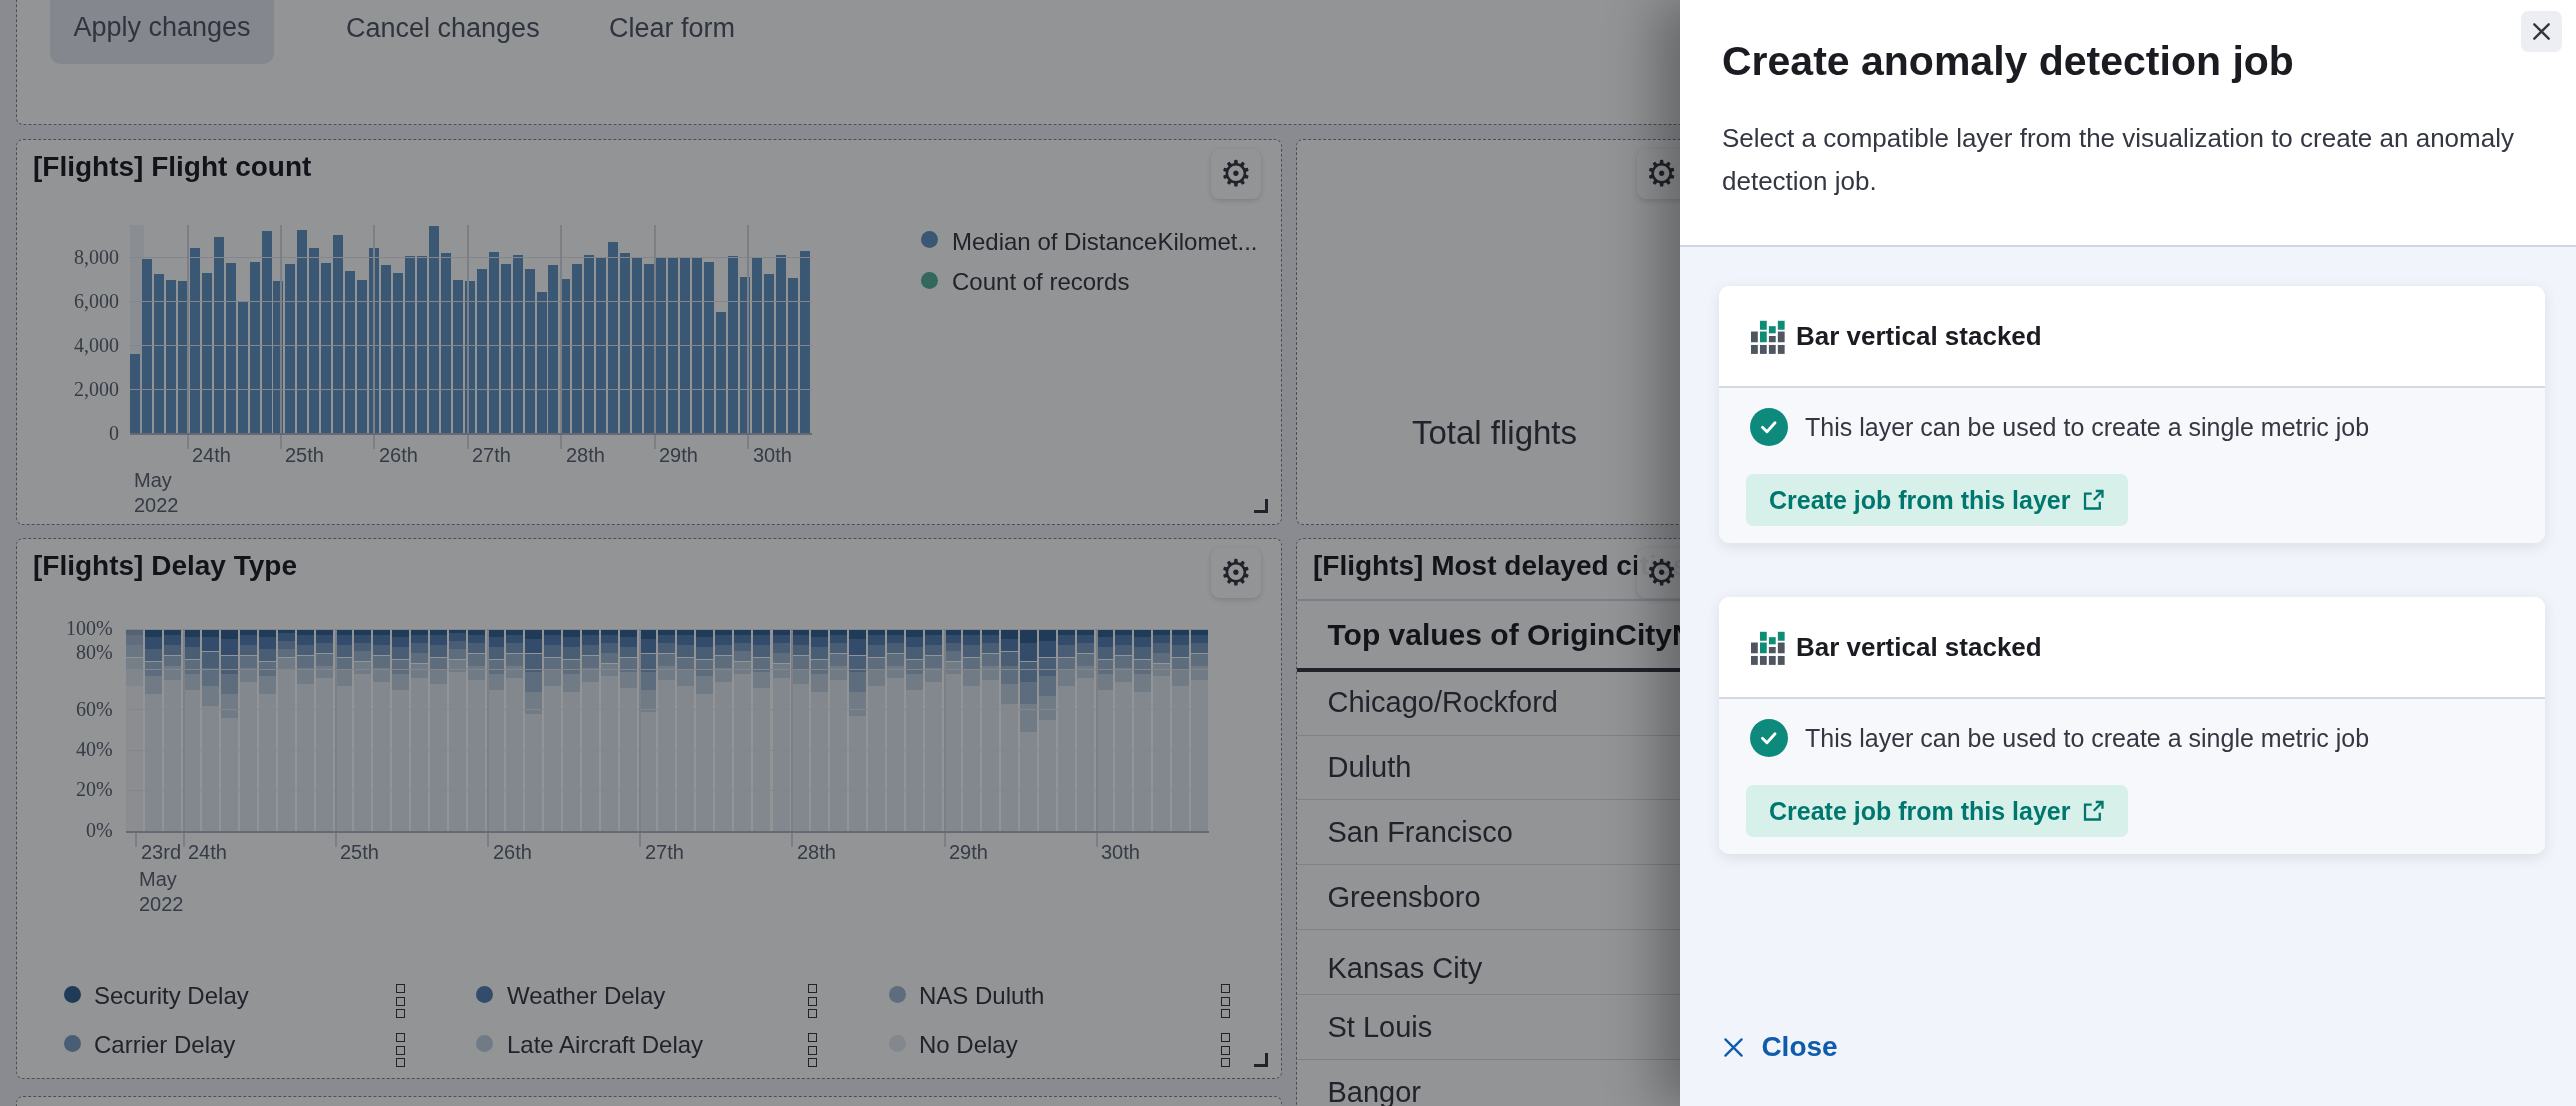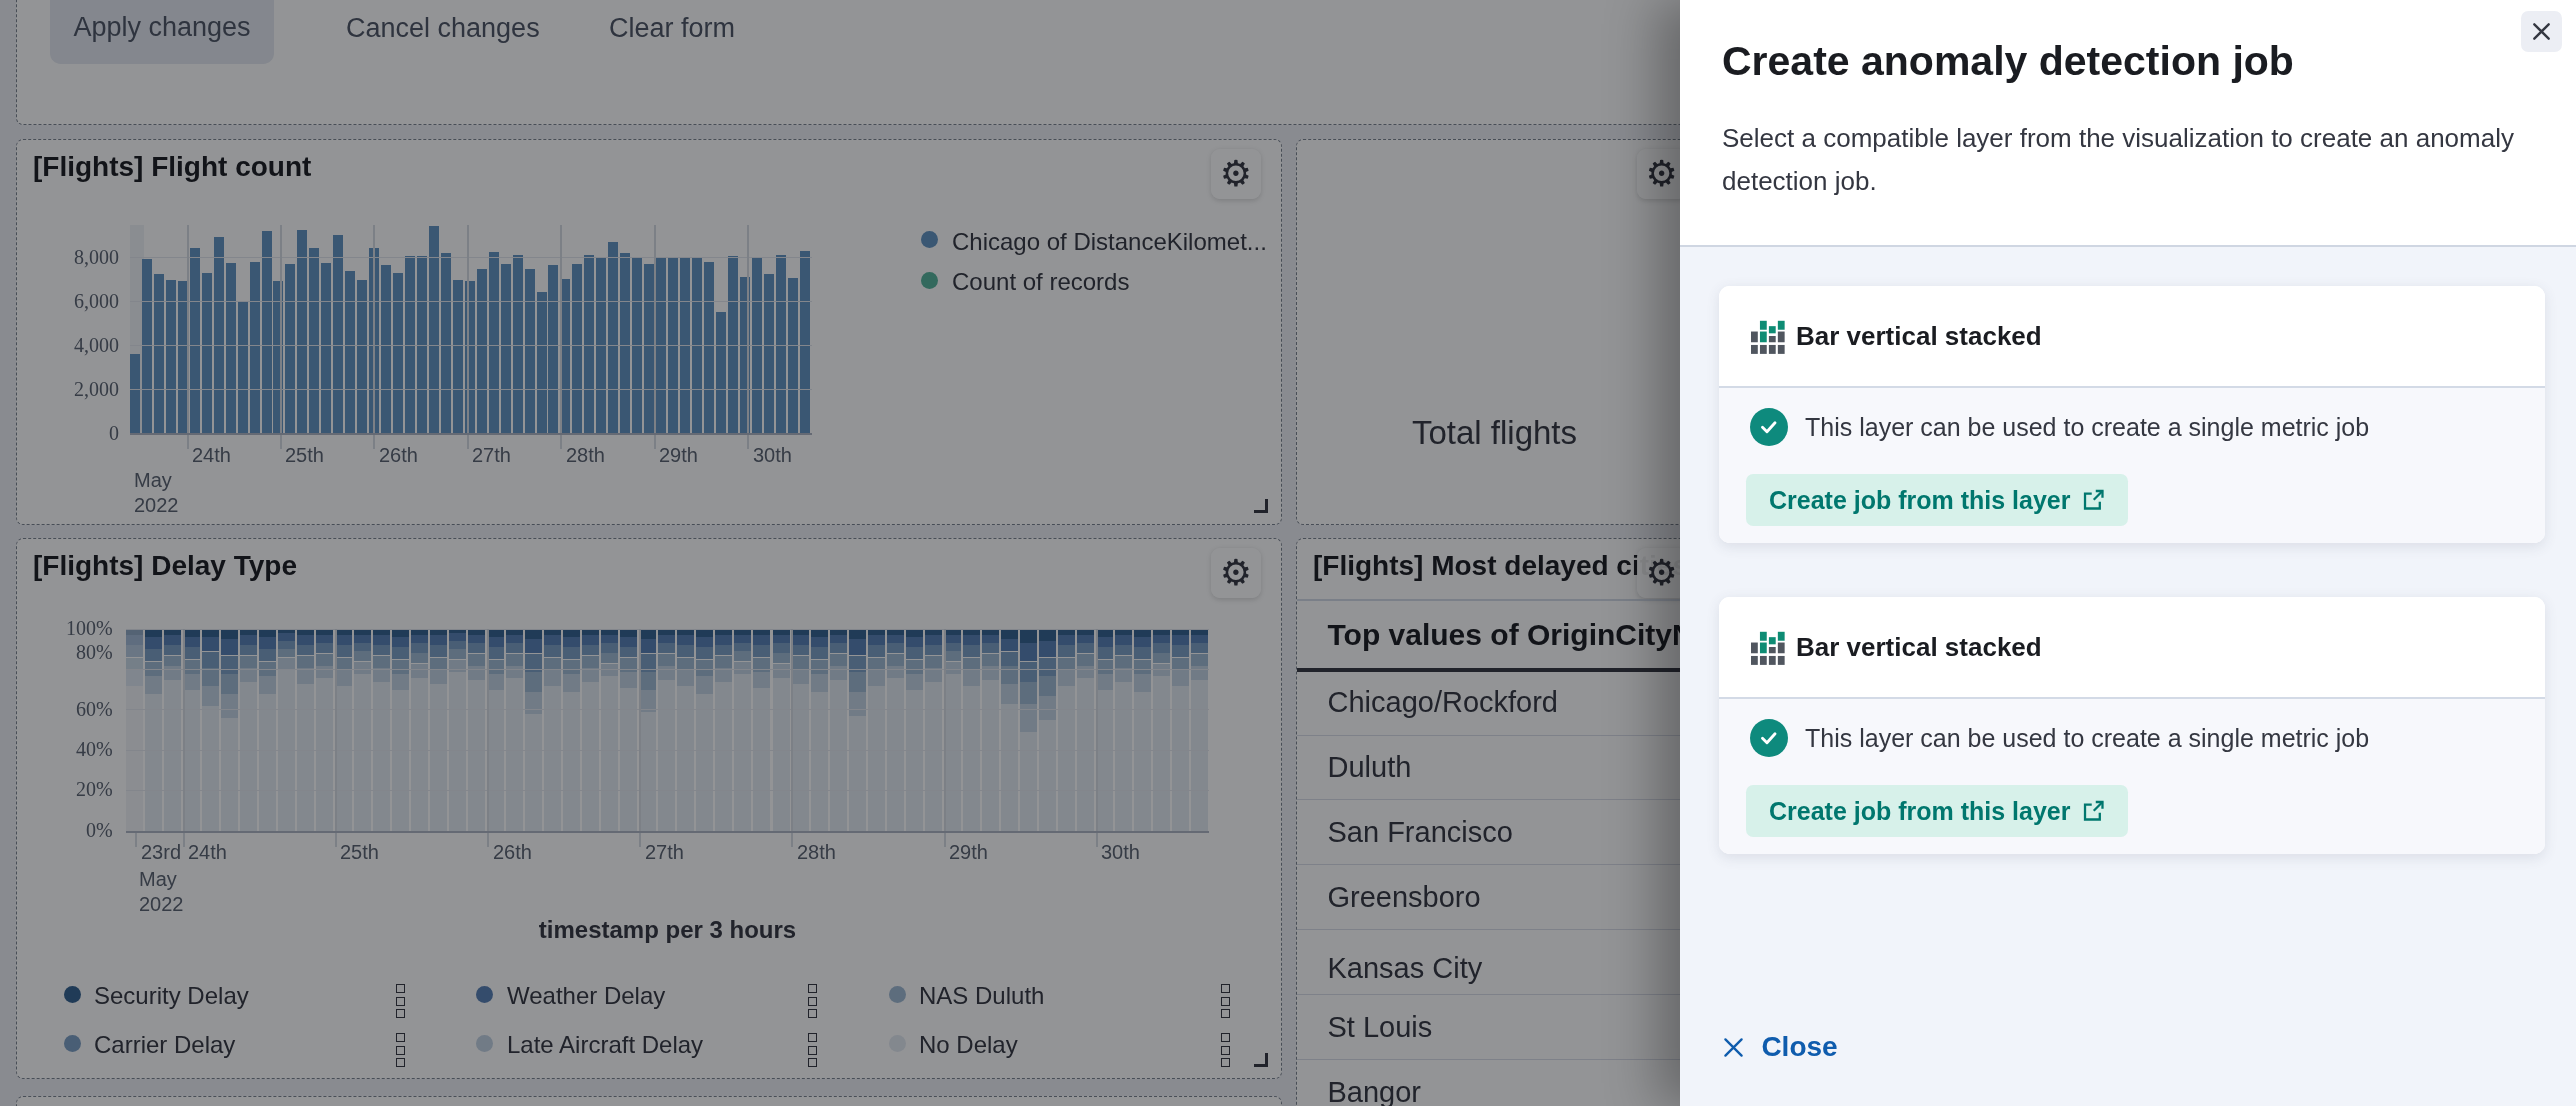--- a/index.html
+++ b/index.html
@@ -135,21 +135,21 @@
           <div class="bar" style="left: 598px; width: 10.2px; height: 177px; background: rgb(96, 146, 192); position: absolute;"></div>
           <div class="bar" style="left: 610px; width: 10.2px; height: 156px; background: rgb(96, 146, 192); position: absolute;"></div>
           <div class="bar" style="left: 622px; width: 10.2px; height: 175px; background: rgb(96, 146, 192); position: absolute;"></div>
           <div class="bar" style="left: 634px; width: 10.2px; height: 159px; background: rgb(96, 146, 192); position: absolute;"></div>
           <div class="bar" style="left: 646px; width: 10.2px; height: 178px; background: rgb(96, 146, 192); position: absolute;"></div>
           <div class="bar" style="left: 658px; width: 10.2px; height: 155px; background: rgb(96, 146, 192); position: absolute;"></div>
           <div class="bar" style="left: 670px; width: 10.2px; height: 182px; background: rgb(96, 146, 192); position: absolute;"></div>
         </div>
       <div id="fc-legend">
           <div class="legend-dot" style="left: 904px; top: 91px; background: rgb(96, 146, 192); position: absolute;"></div>
-          <div class="legend-text" style="left: 935px; top: 88px; position: absolute;">Chicago of DistanceKilomet...</div>
+          <div class="legend-text" style="left: 935px; top: 88px; position: absolute;">Median of DistanceKilomet...</div>
           <div class="legend-dot" style="left: 904px; top: 132px; background: rgb(84, 179, 153); position: absolute;"></div>
           <div class="legend-text" style="left: 935px; top: 128px; position: absolute;">Count of records</div>
         </div>
       <div class="resize-handle" style="right:12.6px; bottom:10.8px;"></div>
     <div class="tick-label ylab" style="left: 9px; top: 282px; width: 93px; position: absolute;">0</div>
         <div class="grid-h" style="left: 113px; top: 249px; width: 682px; position: absolute;"></div>
         <div class="tick-label ylab" style="left: 9px; top: 238px; width: 93px; position: absolute;">2,000</div>
         <div class="grid-h" style="left: 113px; top: 205px; width: 682px; position: absolute;"></div>
         <div class="tick-label ylab" style="left: 9px; top: 194px; width: 93px; position: absolute;">4,000</div>
         <div class="grid-h" style="left: 113px; top: 161px; width: 682px; position: absolute;"></div>
@@ -524,21 +524,20 @@
           <div class="bar" style="left: 1046px; width: 17.3px; bottom: 174px; height: 12px; background: rgb(124, 159, 196); opacity: 1; position: absolute;"></div>
           <div class="bar" style="left: 1046px; width: 17.3px; bottom: 186px; height: 10px; background: rgb(87, 127, 180); opacity: 1; position: absolute;"></div>
           <div class="bar" style="left: 1046px; width: 17.3px; bottom: 196px; height: 6px; background: rgb(51, 97, 143); opacity: 1; position: absolute;"></div>
           <div class="bar" style="left: 1065px; width: 17.3px; bottom: 0px; height: 151px; background: rgb(227, 233, 241); opacity: 1; position: absolute;"></div>
           <div class="bar" style="left: 1065px; width: 17.3px; bottom: 151px; height: 14px; background: rgb(194, 210, 227); opacity: 1; position: absolute;"></div>
           <div class="bar" style="left: 1065px; width: 17.3px; bottom: 165px; height: 12px; background: rgb(159, 185, 211); opacity: 1; position: absolute;"></div>
           <div class="bar" style="left: 1065px; width: 17.3px; bottom: 178px; height: 10px; background: rgb(124, 159, 196); opacity: 1; position: absolute;"></div>
           <div class="bar" style="left: 1065px; width: 17.3px; bottom: 188px; height: 8px; background: rgb(87, 127, 180); opacity: 1; position: absolute;"></div>
           <div class="bar" style="left: 1065px; width: 17.3px; bottom: 196px; height: 6px; background: rgb(51, 97, 143); opacity: 1; position: absolute;"></div>
         </div>
-      <div class="axis-title" style="left:109px; width:1083px; top:377px;">timestamp per 3 hours</div>
       <div id="dt-legend">
           <div class="legend-dot" style="left: 47px; top: 447px; background: rgb(51, 97, 143); position: absolute;"></div>
           <div class="legend-text" style="left: 77px; top: 443px; position: absolute;">Security Delay</div>
           <div class="kebab" style="left: 379px; top: 445px; position: absolute;">
             <i></i>
             <i></i>
             <i></i>
           </div>
           <div class="legend-dot" style="left: 459px; top: 447px; background: rgb(87, 127, 180); position: absolute;"></div>
           <div class="legend-text" style="left: 490px; top: 443px; position: absolute;">Weather Delay</div>

